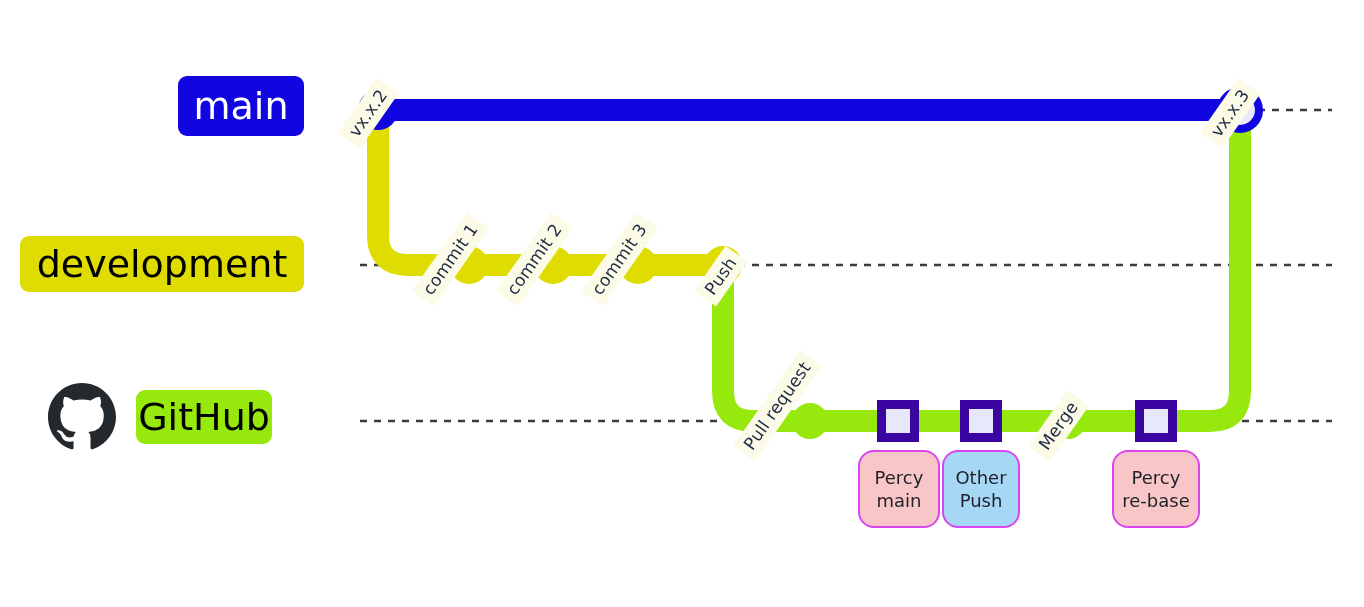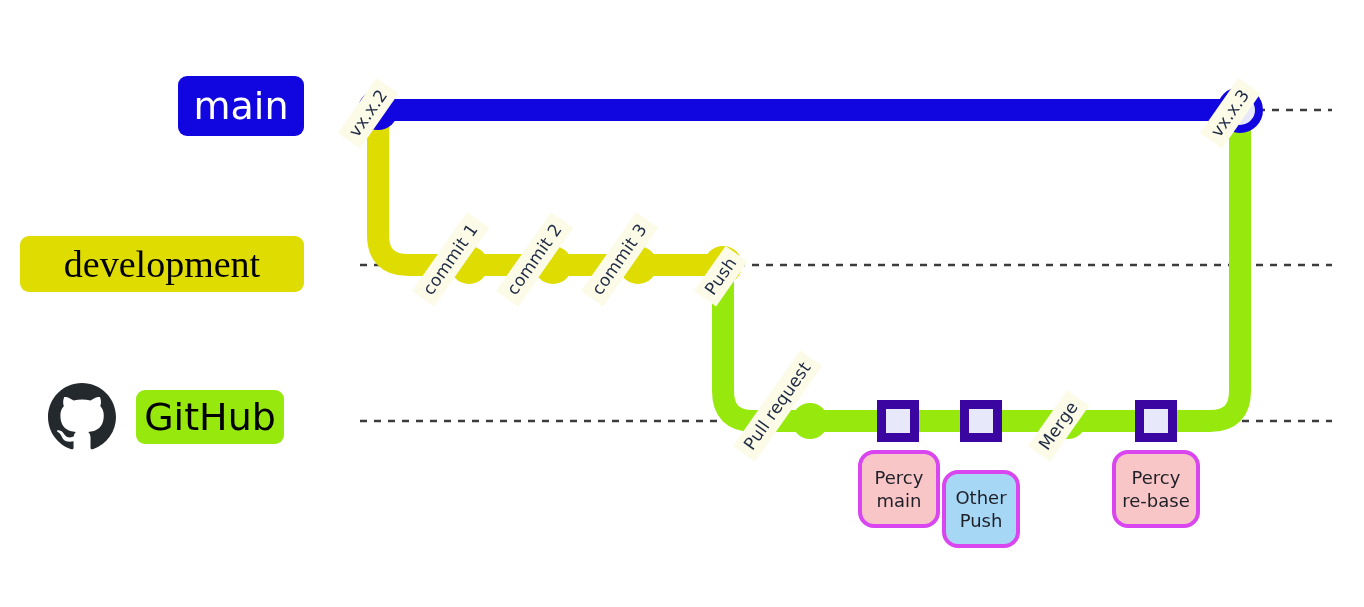--- a/index.html
+++ b/index.html
@@ -36,25 +36,24 @@
     color: #ffffff;
     font-size: 38px;
     border-radius: 9px;
   }
   #badge-development {
     left: 20px; top: 236px;
     width: 284px; height: 56px;
     background: #dedc00;
     color: #000000;
     font-size: 38px;
-    font-family: Liberation Serif, serif;
   }
   #badge-github {
     left: 136px; top: 390px;
-    width: 148px; height: 54px;
+    width: 136px; height: 54px;
     background: #97e80c;
     color: #000000;
     font-size: 38px;
   }
   #github-logo {
     position: absolute;
     left: 48px; top: 383px;
     width: 68px; height: 68px;
   }
   .rot-label {
@@ -64,21 +63,21 @@
     color: #1f2a44;
     font-family: "DejaVu Sans", sans-serif;
     font-size: 17px;
     padding: 3px 7px 4px 7px;
     white-space: nowrap;
     letter-spacing: 0.2px;
   }
   .note-box {
     position: absolute;
     box-sizing: border-box;
-    border: 4px solid #d946ef;
+    border: 2px solid #d946ef;
     border-radius: 16px;
     display: flex;
     flex-direction: column;
     align-items: center;
     justify-content: center;
     font-family: "DejaVu Sans", sans-serif;
     font-size: 18px;
     color: #1f1f28;
     line-height: 1.28;
     text-align: right;
@@ -154,21 +153,21 @@
 <div class="rot-label" style="left:581px; top:291px; transform: rotate(-55deg);">commit 3</div>
 <div class="rot-label" style="left:694px; top:291px; transform: rotate(-55deg);">Push</div>
 <div class="rot-label" style="left:733px; top:446px; transform: rotate(-55deg);">Pull request</div>
 <div class="rot-label" style="left:1028px; top:446px; transform: rotate(-55deg);">Merge</div>
 
 <div class="note-box" id="box-percy-test" style="left:858px; top:450px; width:82px; height:78px; background:#f8c6c6;">
   <span>Percy</span>
   <span>main</span>
 </div>
 
-<div class="note-box" id="box-other-tests" style="left:942px; top:450px; width:78px; height:78px; background:#a6d8f6;margin-top:20px;">
+<div class="note-box" id="box-other-tests" style="left:942px; top:450px; width:78px; height:78px; background:#a6d8f6;">
   <span>Other</span>
   <span>Push</span>
 </div>
 
 <div class="note-box" id="box-percy-rebase" style="left:1112px; top:450px; width:88px; height:78px; background:#f8c6c6;">
   <span>Percy</span>
   <span>re-base</span>
 </div>
 
 </body></html>

